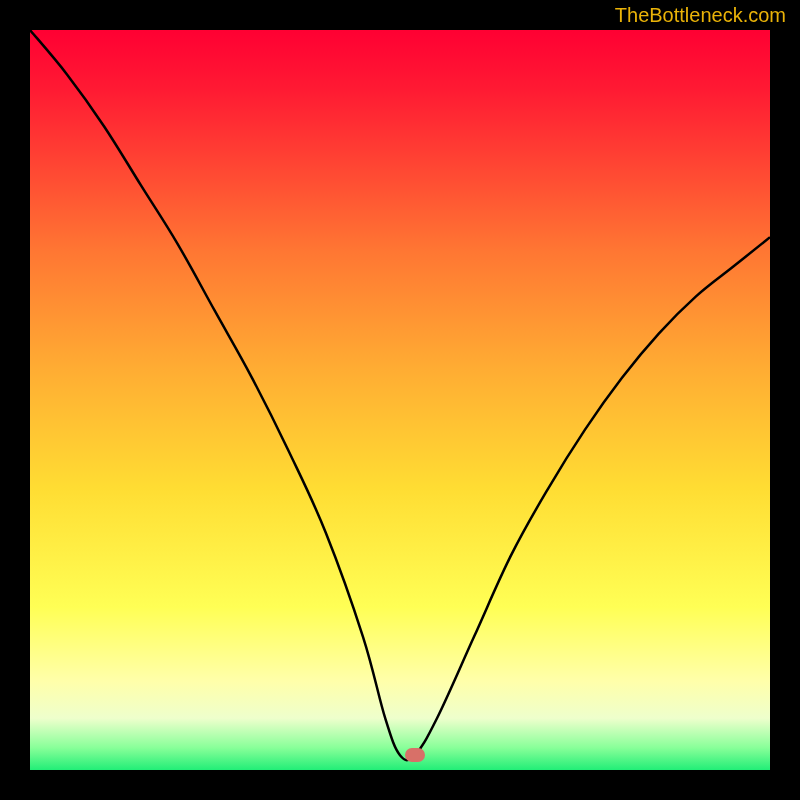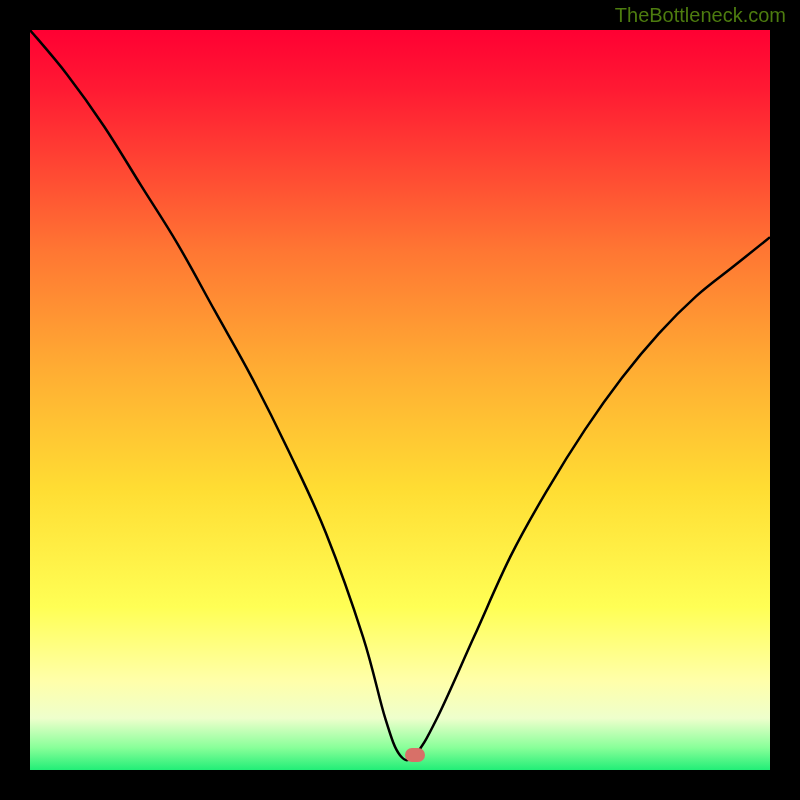--- a/index.html
+++ b/index.html
@@ -15,21 +15,21 @@
     position: absolute;
     top: 0;
     left: 0;
     width: 800px;
     height: 800px;
   }
   .watermark {
     position: absolute;
     top: 4px;
     right: 14px;
-    color: #4d7c0f;
+    color: #eab308;
     font-size: 20px;
     font-weight: 500;
     z-index: 10;
   }
   .plot-area {
     position: absolute;
     top: 30px;
     left: 30px;
     width: 740px;
     height: 740px;

